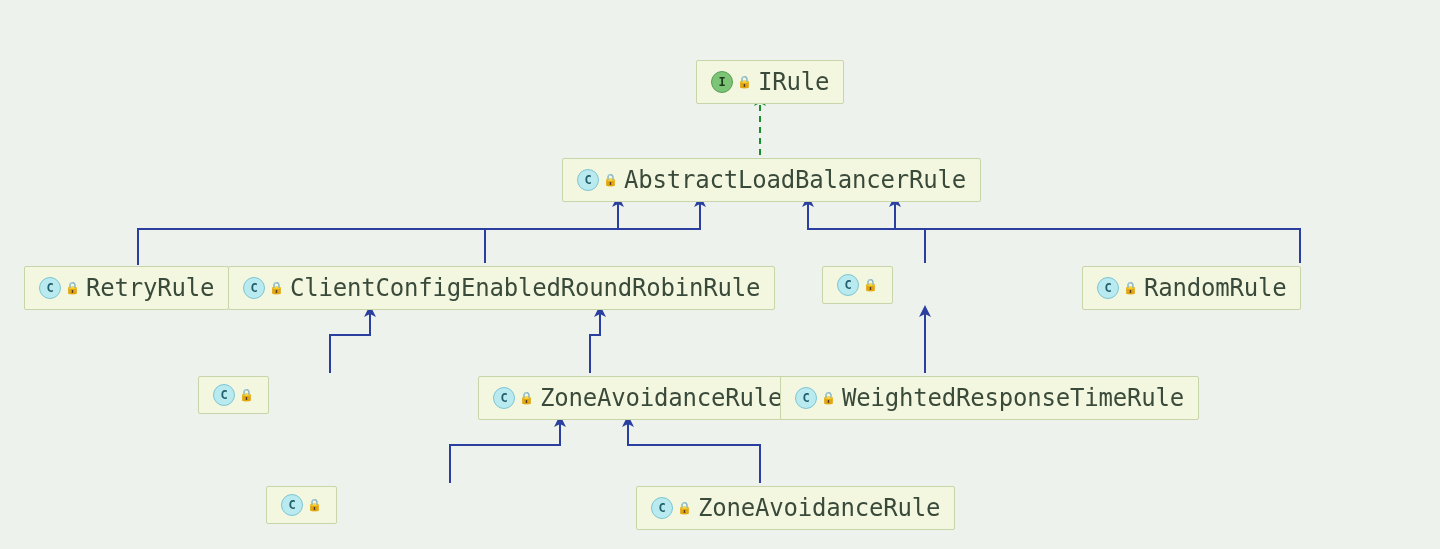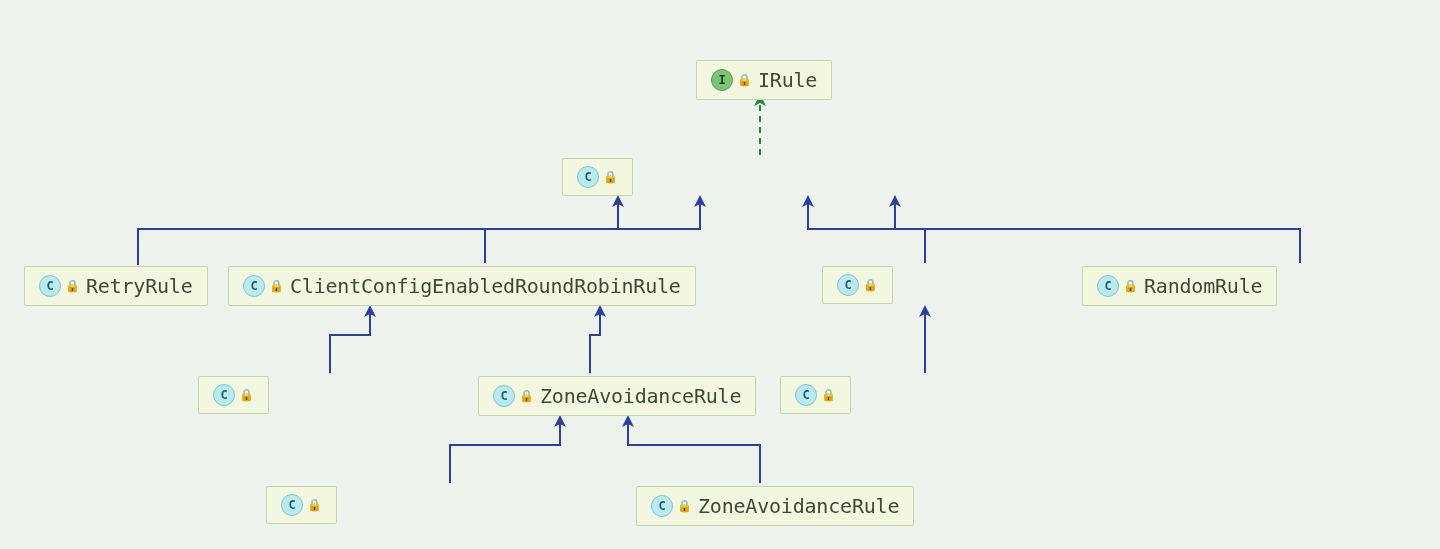--- a/index.html
+++ b/index.html
@@ -59,21 +59,21 @@
     color: #225e6b;
     border: 1px solid #7cc5d2;
   }
   .lock {
     display: inline-block;
     font-size: 12px;
     color: #9aa98f;
     margin-left: -2px;
   }
   .label {
-    font-size: 20px;
+    font-size: 24px;
     letter-spacing: -0.2px;
     font-family: Consolas, "DejaVu Sans Mono", "Liberation Mono", monospace;
   }
 </style>
 </head>
 <body>
 <div class="canvas">
 
 <svg class="connectors">
   <defs>
@@ -108,20 +108,21 @@
 
 <div class="node" style="left:696px; top:60px;">
   <span class="icon icon-interface">I</span>
   <span class="lock">🔒</span>
   <span class="label">IRule</span>
 </div>
 
 <div class="node" style="left:562px; top:158px;">
   <span class="icon icon-class">C</span>
   <span class="lock">🔒</span>
+  <span class="label">AbstractLoadBalancerRule</span>
 </div>
 
 <div class="node" style="left:24px; top:266px;">
   <span class="icon icon-class">C</span>
   <span class="lock">🔒</span>
   <span class="label">RetryRule</span>
 </div>
 
 <div class="node" style="left:228px; top:266px;">
   <span class="icon icon-class">C</span>
@@ -147,20 +148,21 @@
 
 <div class="node" style="left:478px; top:376px;">
   <span class="icon icon-class">C</span>
   <span class="lock">🔒</span>
   <span class="label">ZoneAvoidanceRule</span>
 </div>
 
 <div class="node" style="left:780px; top:376px;">
   <span class="icon icon-class">C</span>
   <span class="lock">🔒</span>
+  <span class="label">WeightedResponseTimeRule</span>
 </div>
 
 <div class="node" style="left:266px; top:486px;">
   <span class="icon icon-class">C</span>
   <span class="lock">🔒</span>
 </div>
 
 <div class="node" style="left:636px; top:486px;">
   <span class="icon icon-class">C</span>
   <span class="lock">🔒</span>

